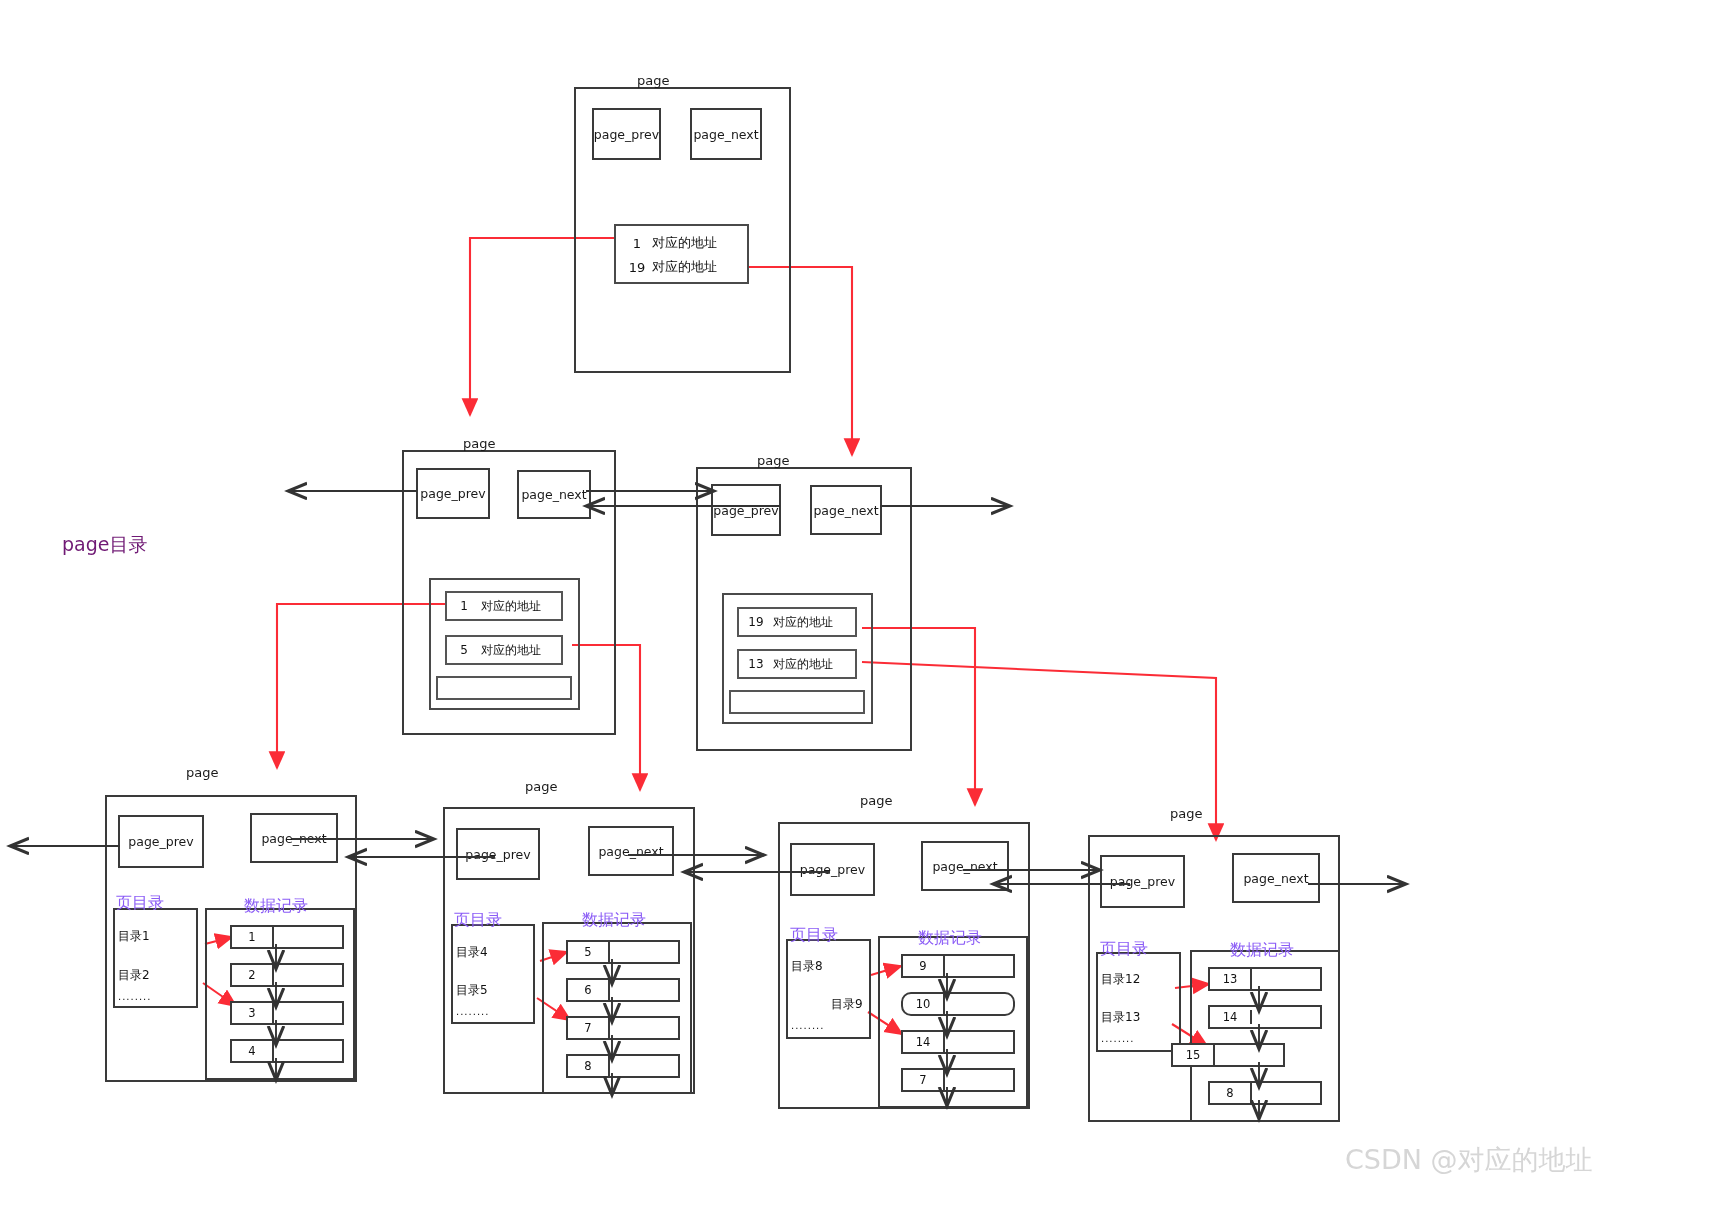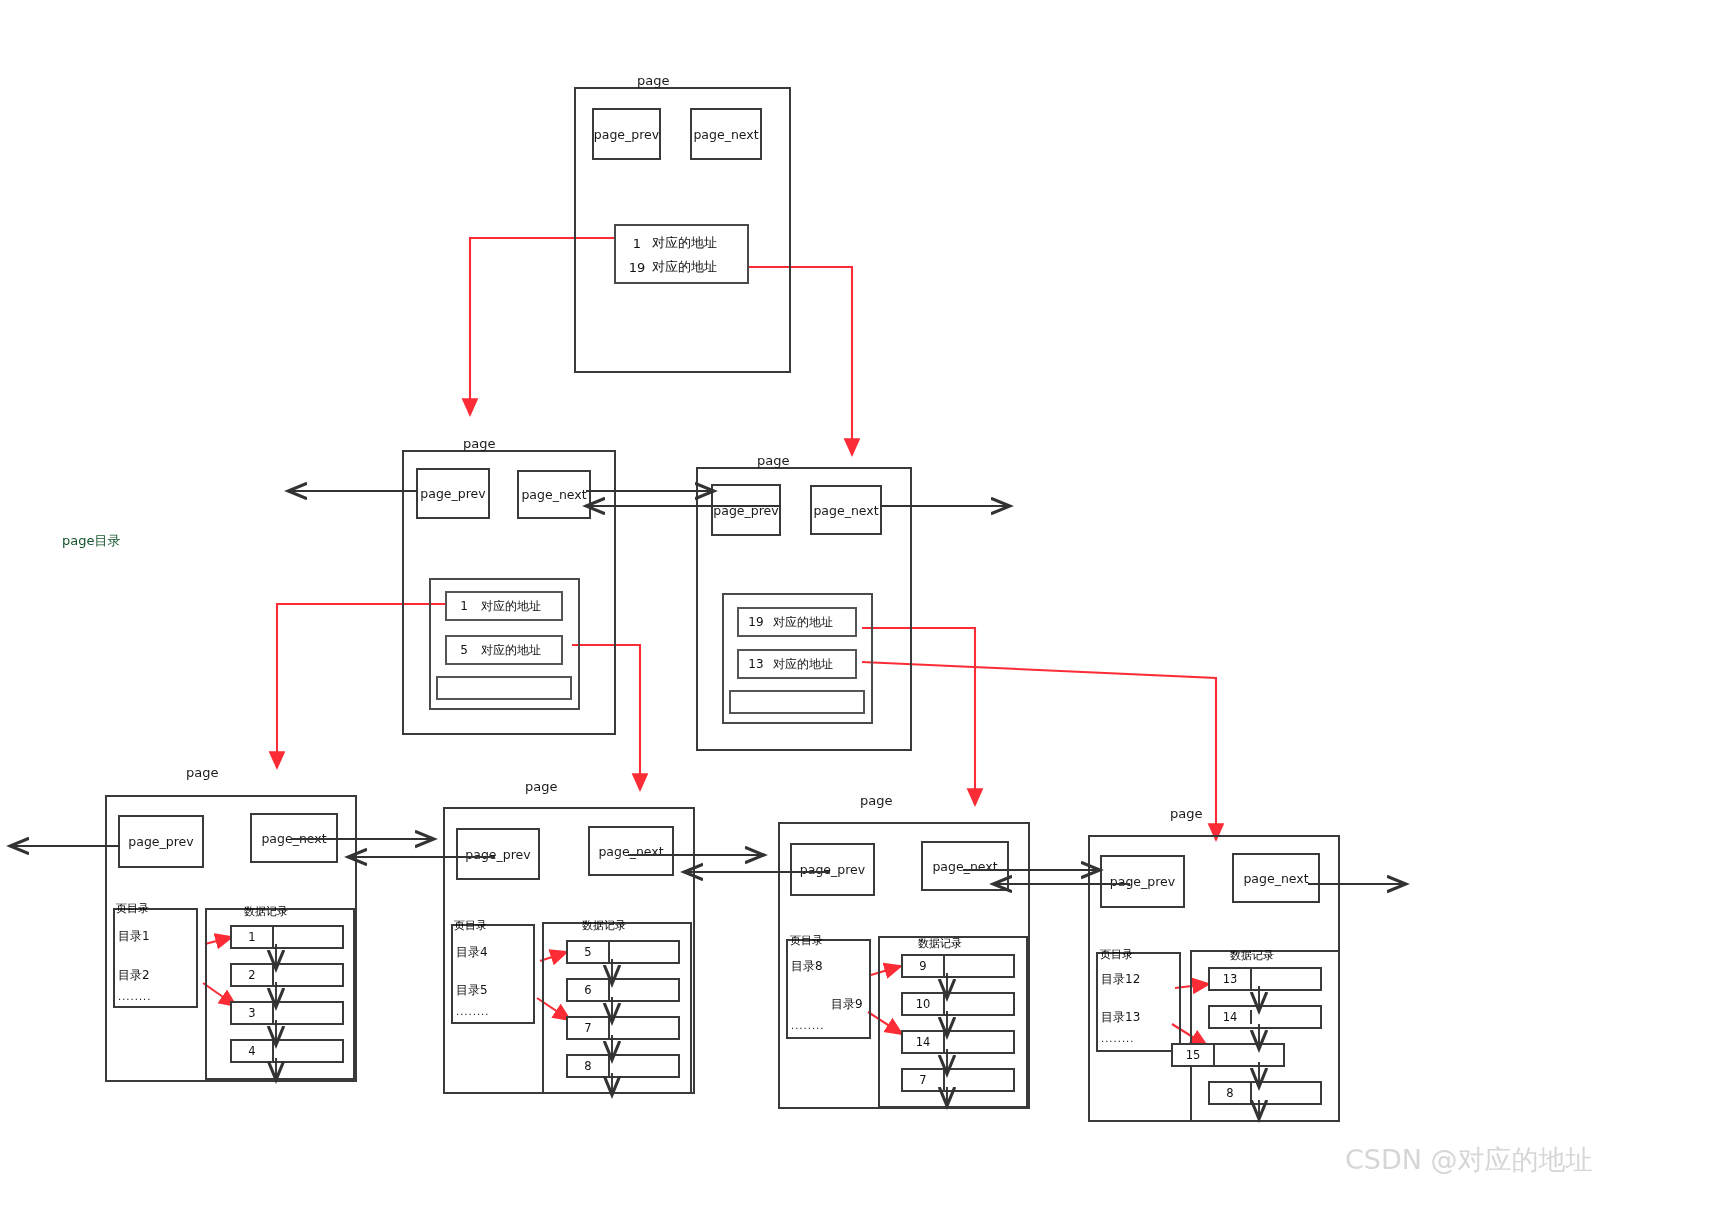--- a/index.html
+++ b/index.html
@@ -34,36 +34,36 @@
   .dir-row .v{display:inline-block;}
   
   .root-dir{position:absolute;border:2px solid #4a4a4a;background:#fff;z-index:2;}
   .root-line{
     position:absolute;font-size:13px;color:#111;white-space:nowrap;z-index:3;
     display:flex;align-items:center;
   }
   .root-line .k{display:inline-block;width:30px;text-align:center;}
 
   
-  .sec-cap{position:absolute;font-size:11px;color:#000000;white-space:nowrap;z-index:3;margin-top:8px;}
+  .sec-cap{position:absolute;font-size:16px;color:#8b5cf6;white-space:nowrap;z-index:3;}
   .pdir-box{position:absolute;border:2px solid #3a3a3a;background:transparent;z-index:2;}
   .pdir-item{position:absolute;font-size:12px;color:#111;white-space:nowrap;z-index:3;}
   .rec-box{position:absolute;border:2px solid #3a3a3a;background:transparent;z-index:2;}
   .rec{
     position:absolute;border:2px solid #3a3a3a;background:#fff;z-index:3;
     display:flex;align-items:stretch;
   }
   .rec .num{
     width:40px;border-right:2px solid #3a3a3a;display:flex;
     align-items:center;justify-content:center;font-size:11.5px;color:#111;
   }
   .rec .body{flex:1;}
 
   .side-label{
-    position:absolute;font-size:13px;color:#14532d;white-space:nowrap;z-index:4;
+    position:absolute;font-size:19px;color:#701a75;white-space:nowrap;z-index:4;
   }
   .watermark{
     position:absolute;font-size:27px;color:#d6d6d6;white-space:nowrap;z-index:6;
   }
 </style>
 </head>
 <body>
 
 <div id="stage">
 
@@ -268,21 +268,21 @@
   <div class="sec-cap" style="left:918px;top:928px;">数据记录</div>
   <div class="pdir-box" style="left:786px;top:939px;width:81px;height:96px;"></div>
   <div class="pdir-item" style="left:791px;top:958px;">目录8</div>
   <div class="pdir-item" style="left:831px;top:996px;">目录9</div>
   <div class="pdir-item" style="left:791px;top:1020px;font-size:10px;letter-spacing:1px;">........</div>
   <div class="rec-box" style="left:878px;top:936px;width:146px;height:168px;"></div>
   <div class="rec" style="left:901px;top:954px;width:110px;height:20px;">
     <span class="num">9</span>
       <span class="body"></span>
   </div>
-  <div class="rec" style="left:901px;top:992px;width:110px;height:20px;">
+  <div class="rec" style="left:901px;top:992px;width:110px;height:20px;border-radius:10px;">
     <span class="num">10</span>
       <span class="body"></span>
   </div>
   <div class="rec" style="left:901px;top:1030px;width:110px;height:20px;">
     <span class="num">14</span>
       <span class="body"></span>
   </div>
   <div class="rec" style="left:901px;top:1068px;width:110px;height:20px;">
     <span class="num">7</span>
       <span class="body"></span>

